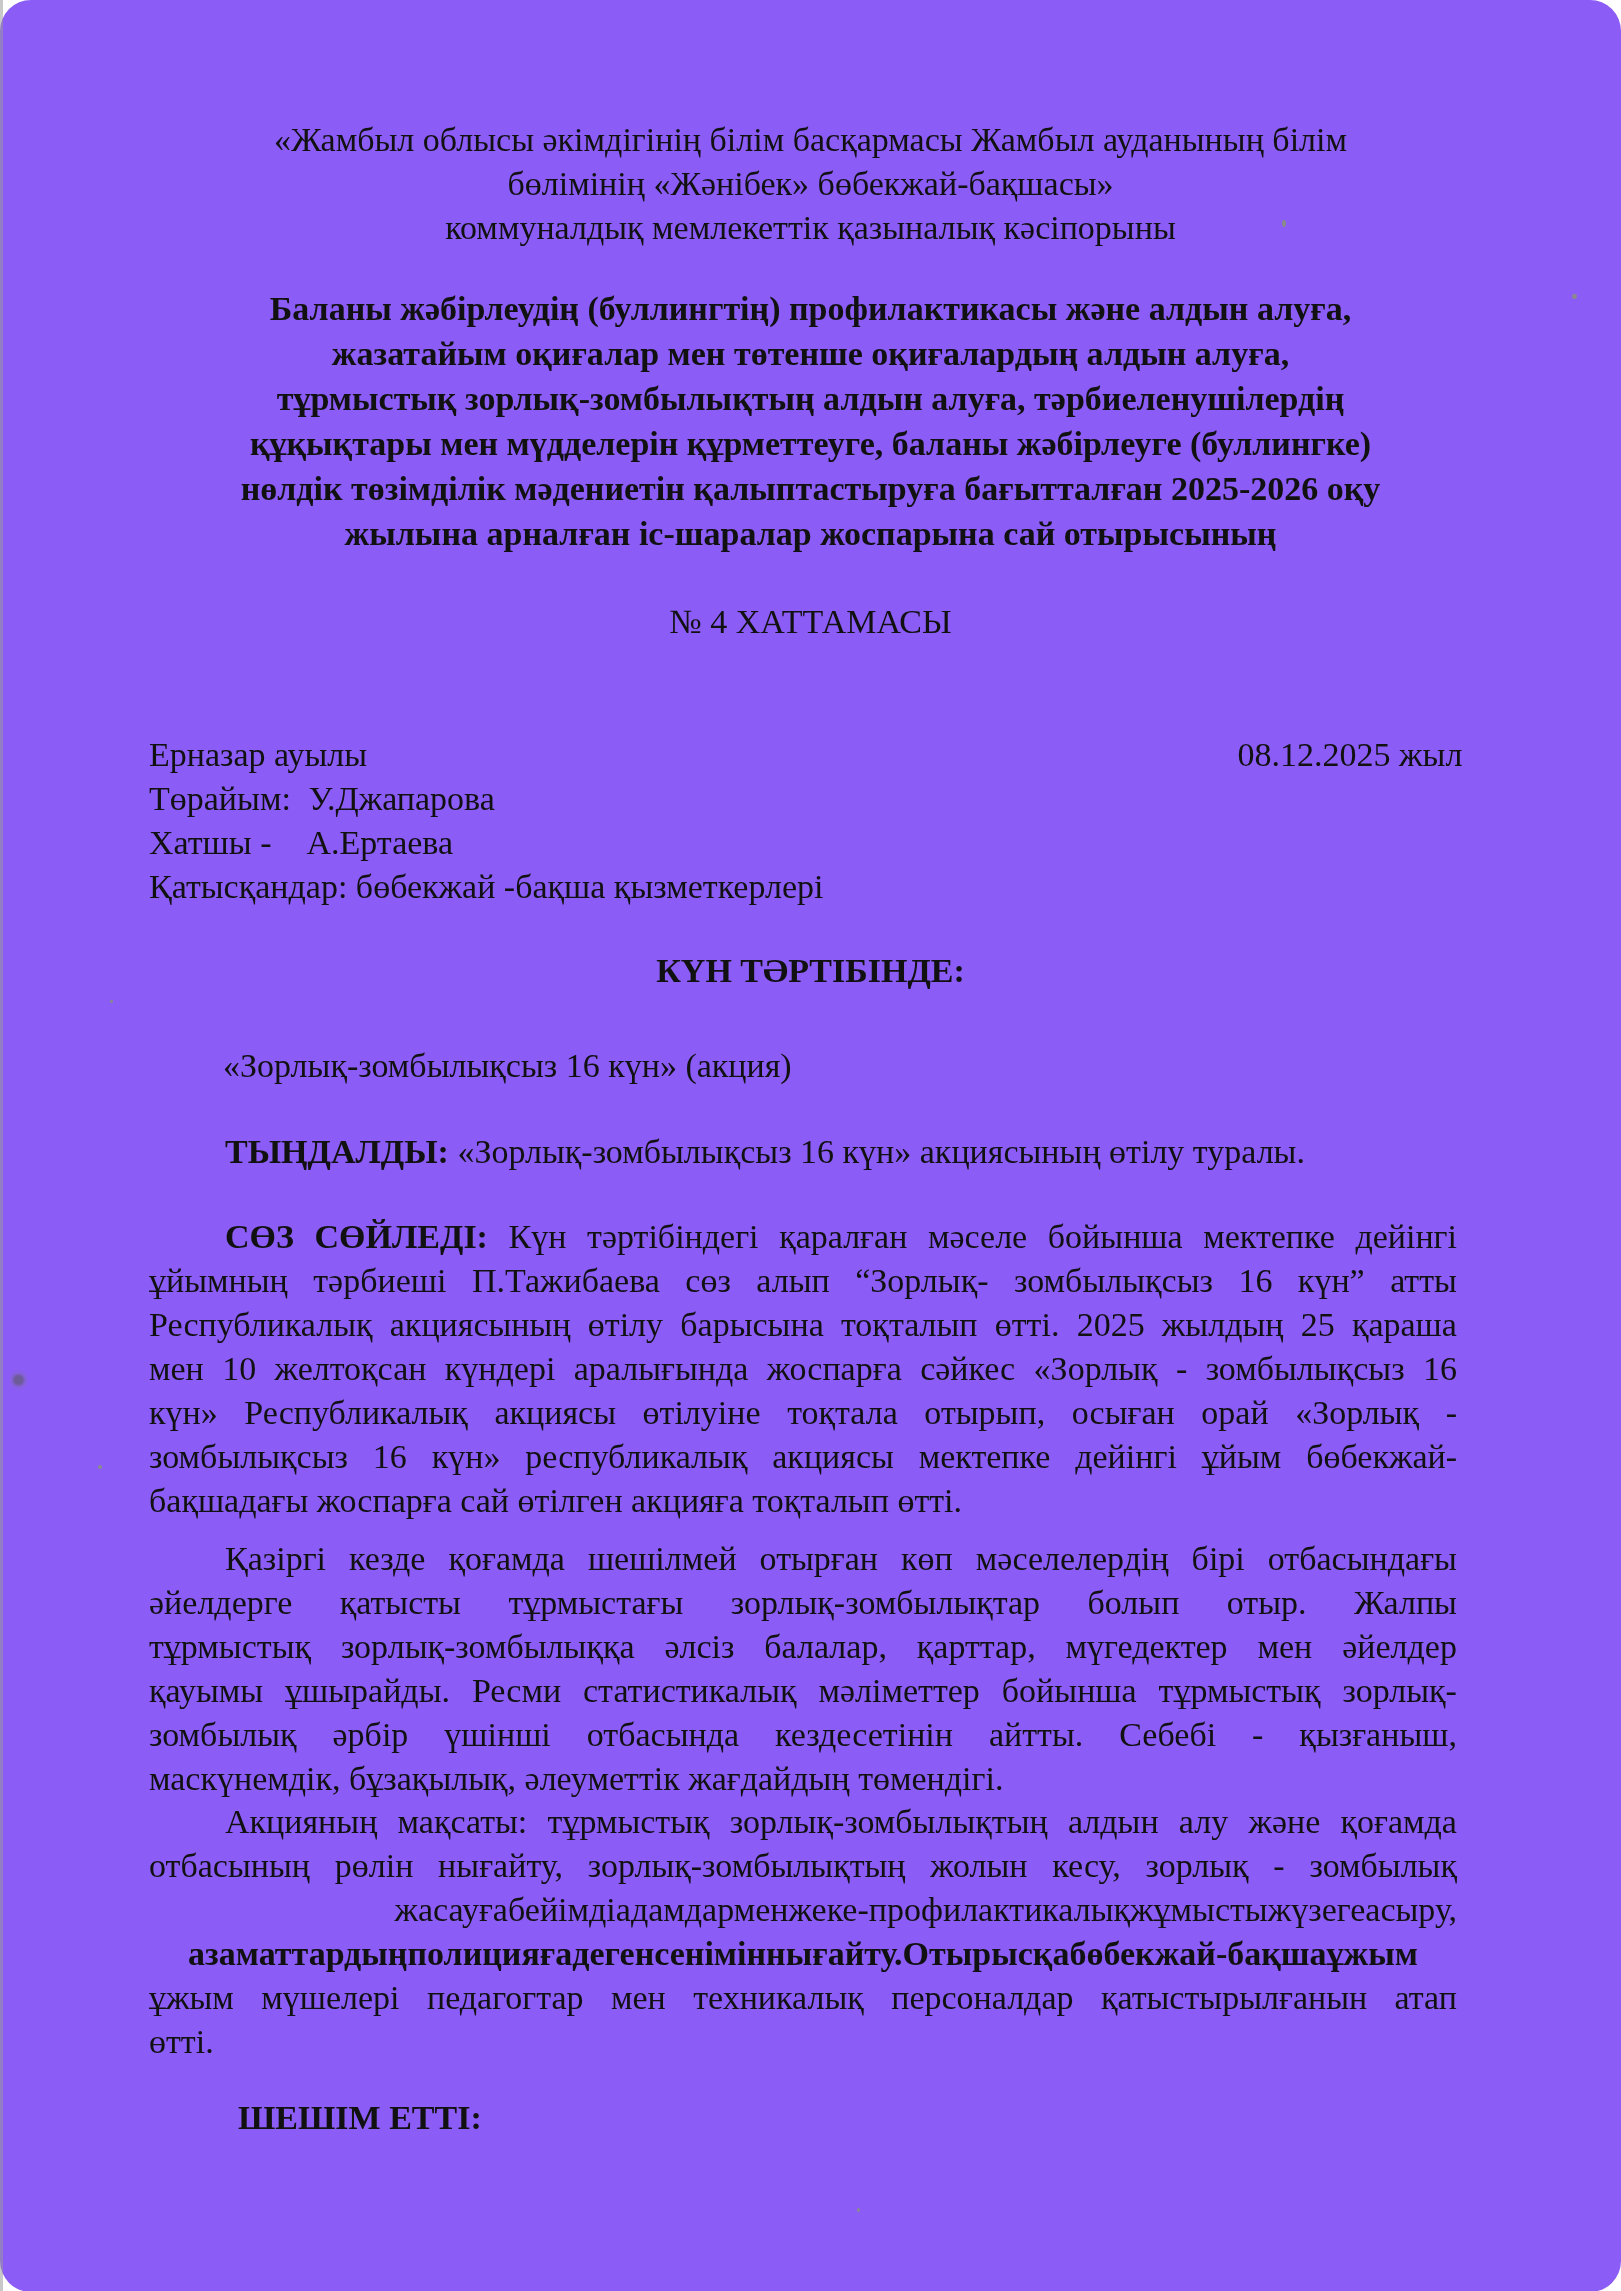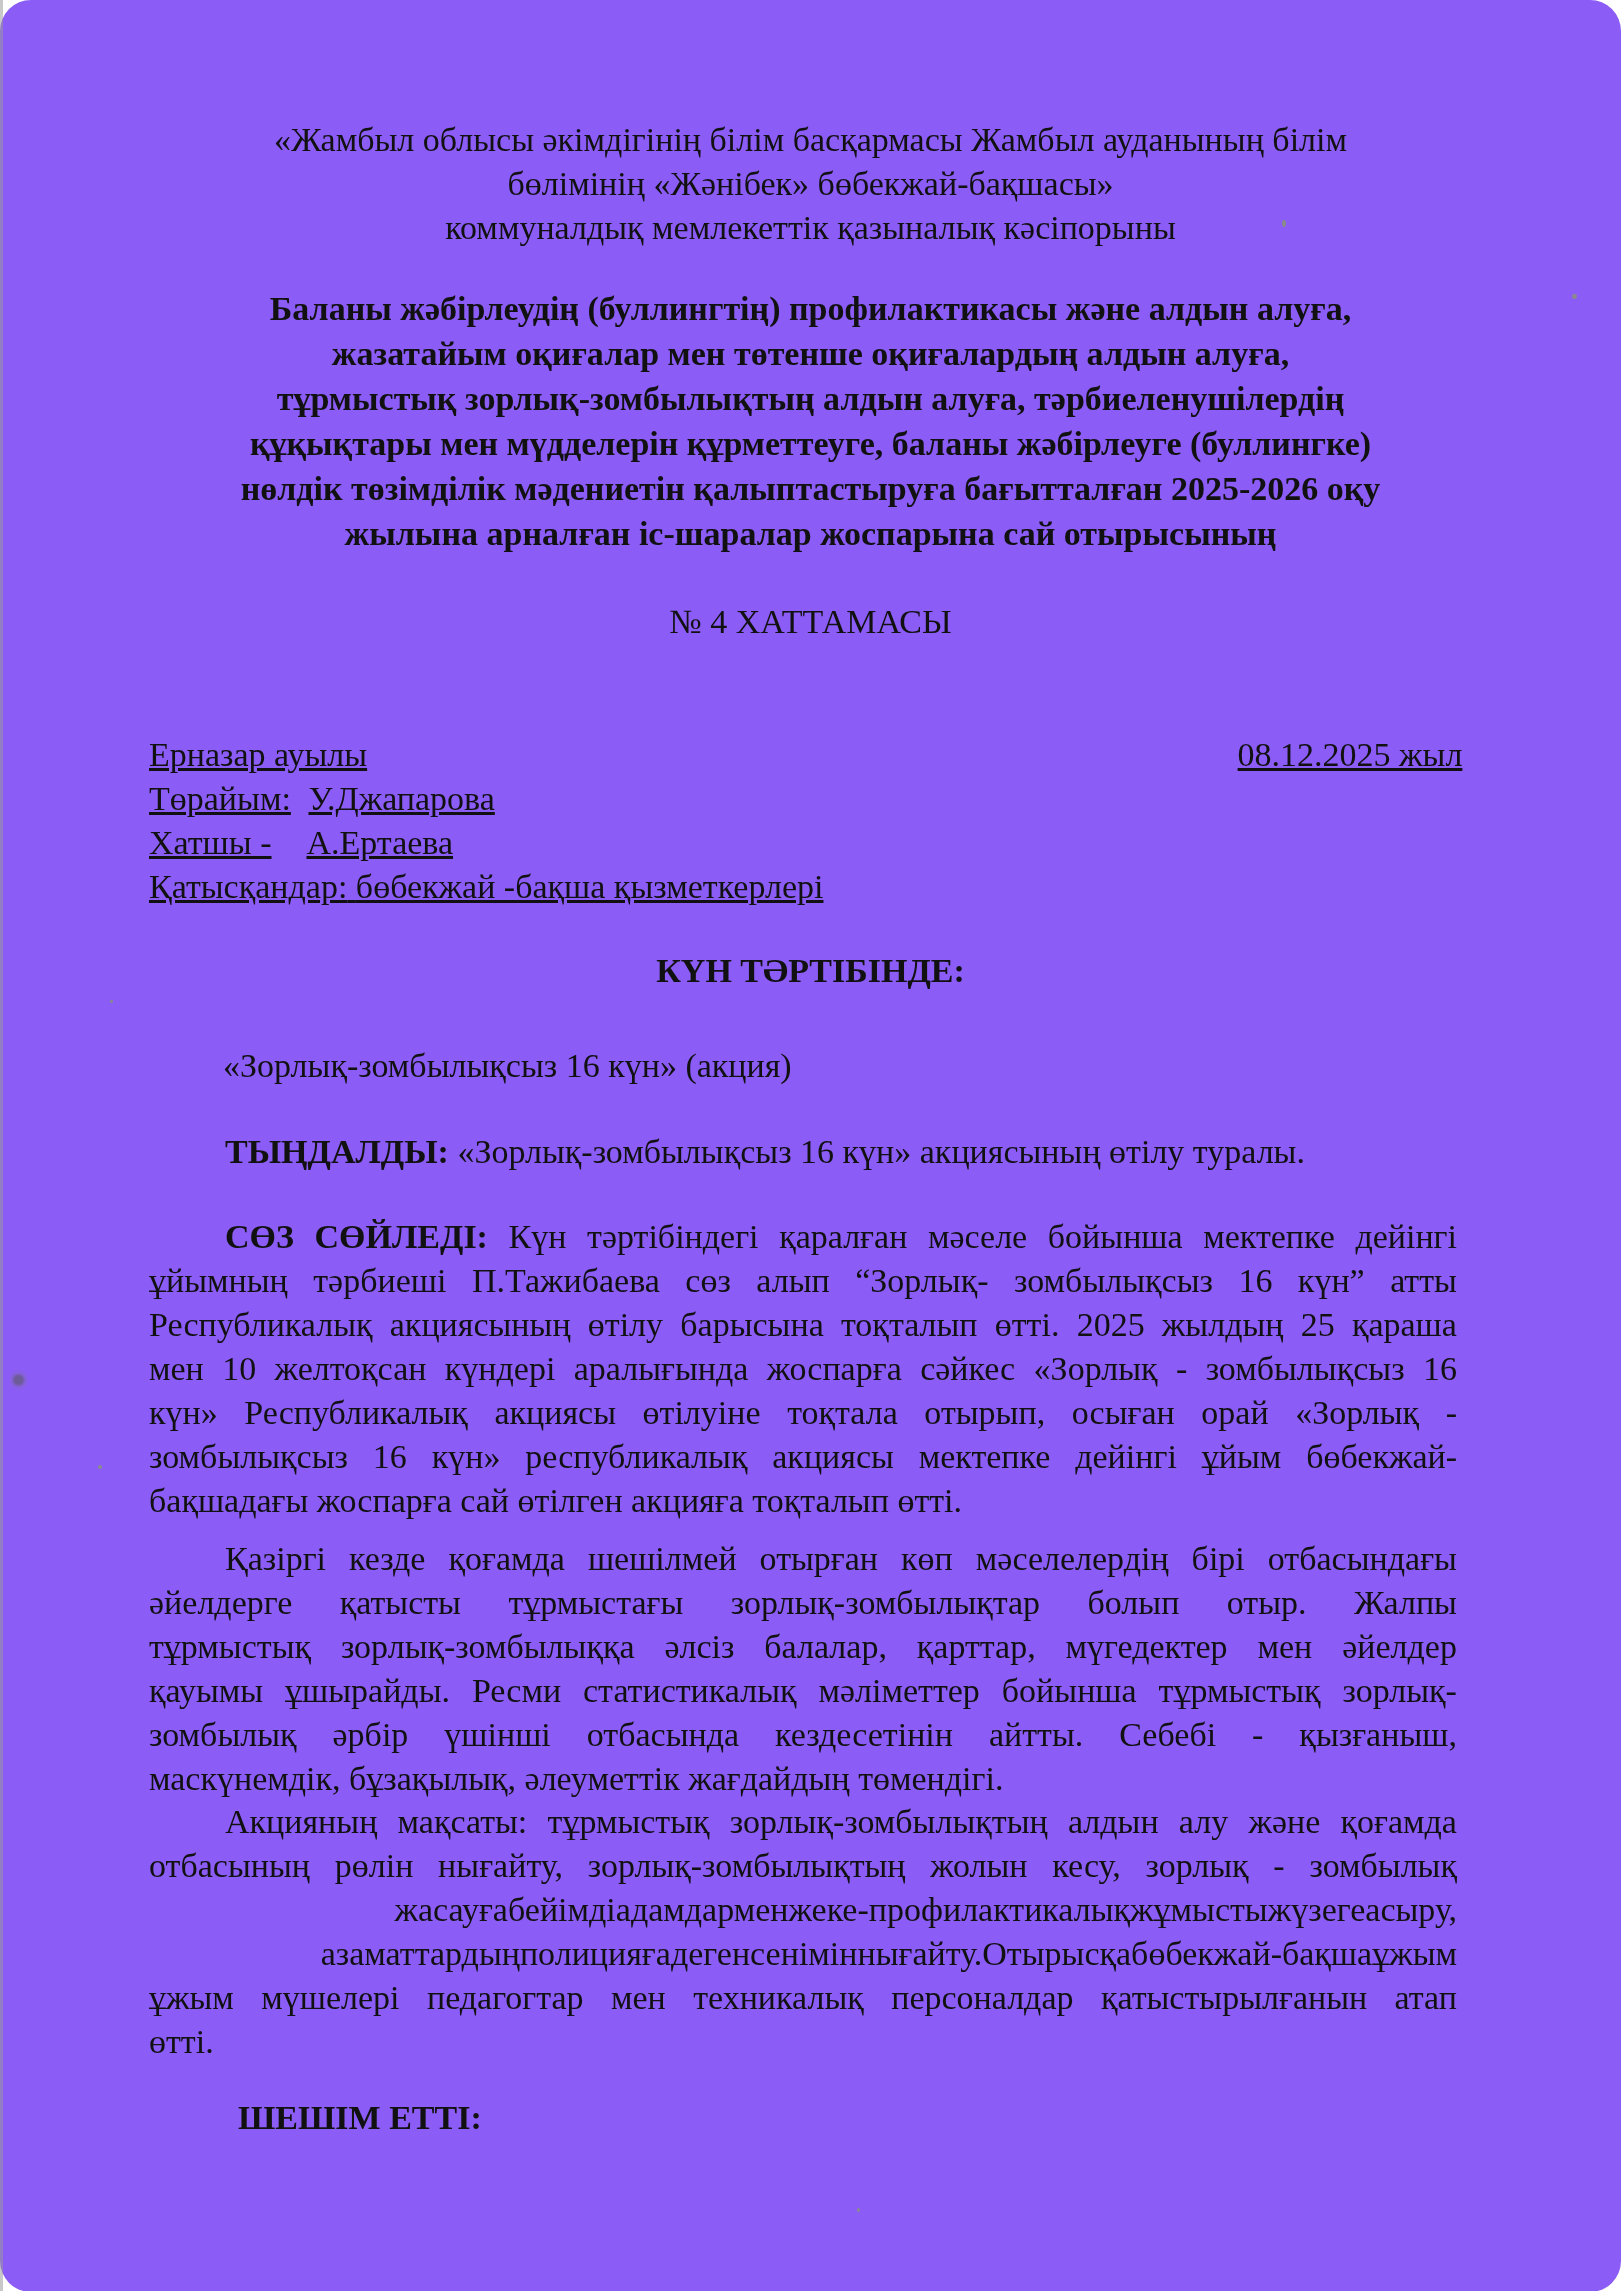--- a/index.html
+++ b/index.html
@@ -58,21 +58,20 @@
       left: 149px;
       top: 733px;
       width: 1333px;
       font-size: 34px;
       line-height: 44px;
     }
     .meta-row {
       display: flex;
       justify-content: space-between;
       white-space: nowrap;
-      text-decoration: underline;
     }
     .gap1 { display: inline-block; width: 17.6px; }
     .gap2 { display: inline-block; width: 35px; }
     .agenda-heading {
       position: absolute;
       left: 147px;
       width: 1327px;
       top: 949px;
       text-align: center;
       font-size: 34px;
@@ -338,21 +337,21 @@
       </span>
     <span class="line jl" style="display: flex; justify-content: flex-end;">
         <span>жасауға</span>
         <span>бейімді</span>
         <span>адамдармен</span>
         <span>жеке-профилактикалық</span>
         <span>жұмысты</span>
         <span>жүзеге</span>
         <span>асыру,</span>
       </span>
-    <span class="line jl" style="display: flex; justify-content: flex-end;">
+    <span class="line jl" style="display: flex; justify-content: center; font-weight: bold;">
         <span>азаматтардың</span>
         <span>полицияға</span>
         <span>деген</span>
         <span>сенімін</span>
         <span>нығайту.</span>
         <span>Отырысқа</span>
         <span>бөбекжай-бақша</span>
         <span>ұжым</span>
       </span>
     <span class="line jl" style="display: flex; justify-content: space-between;">

